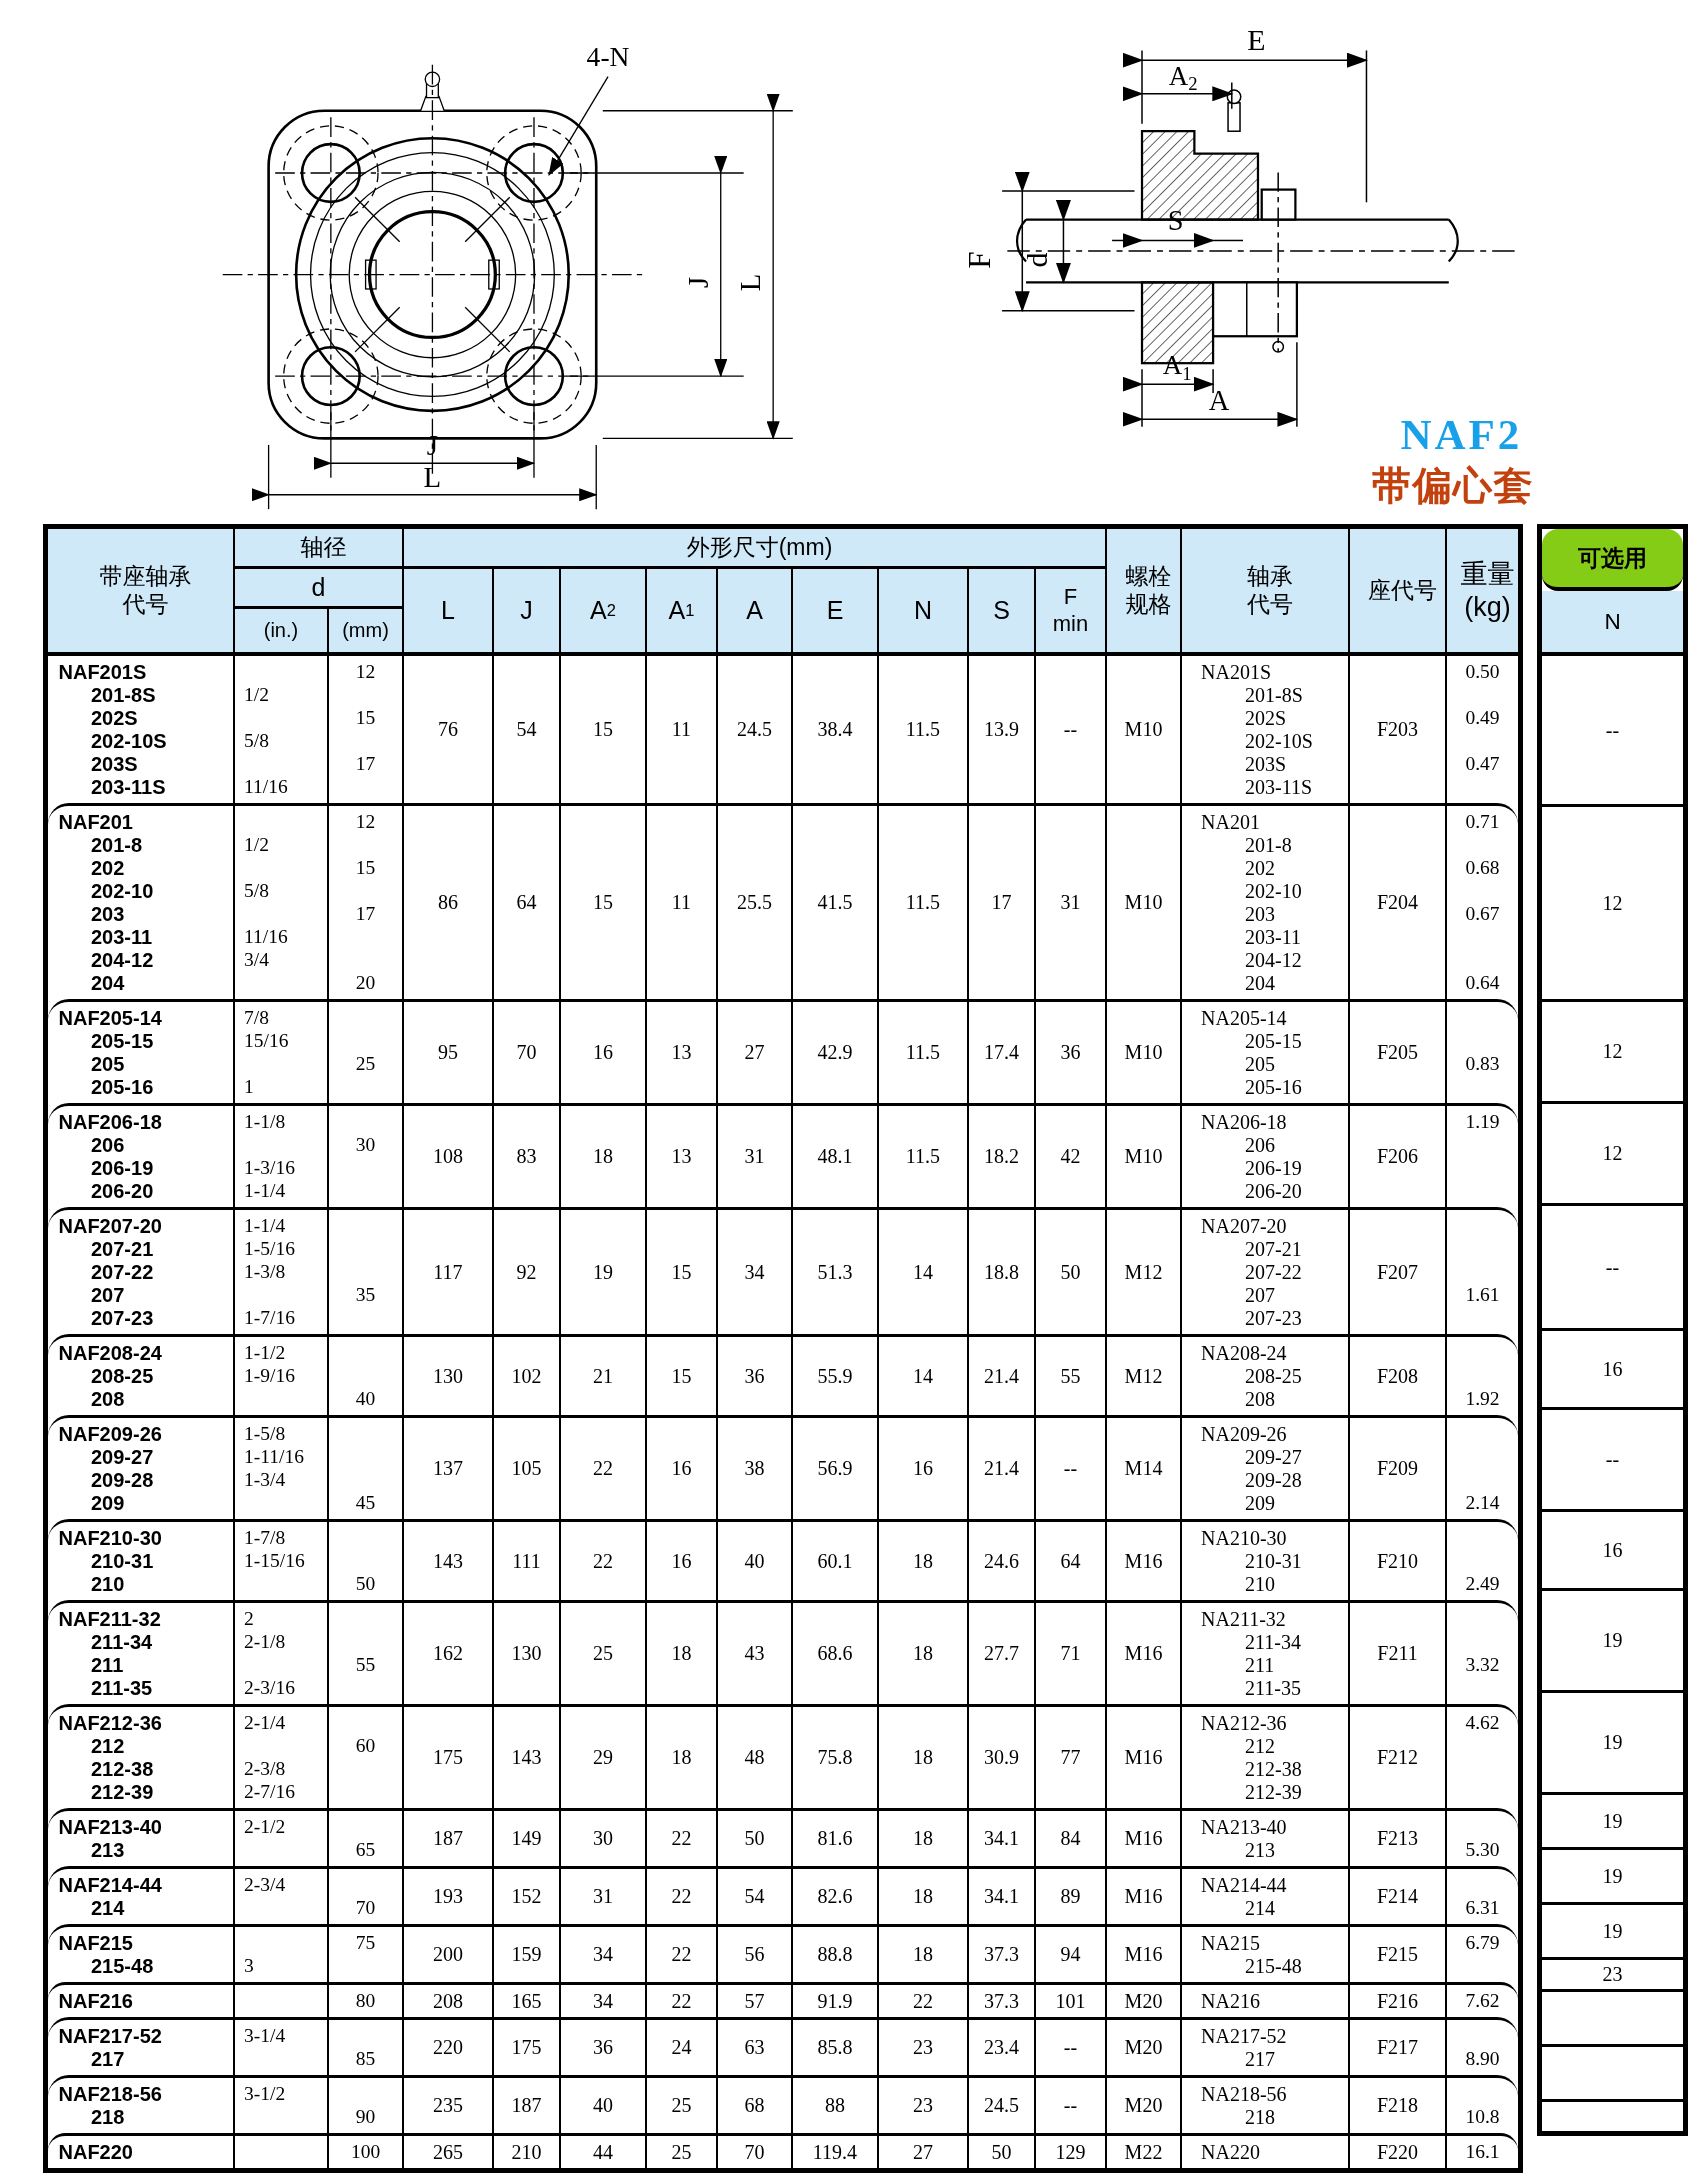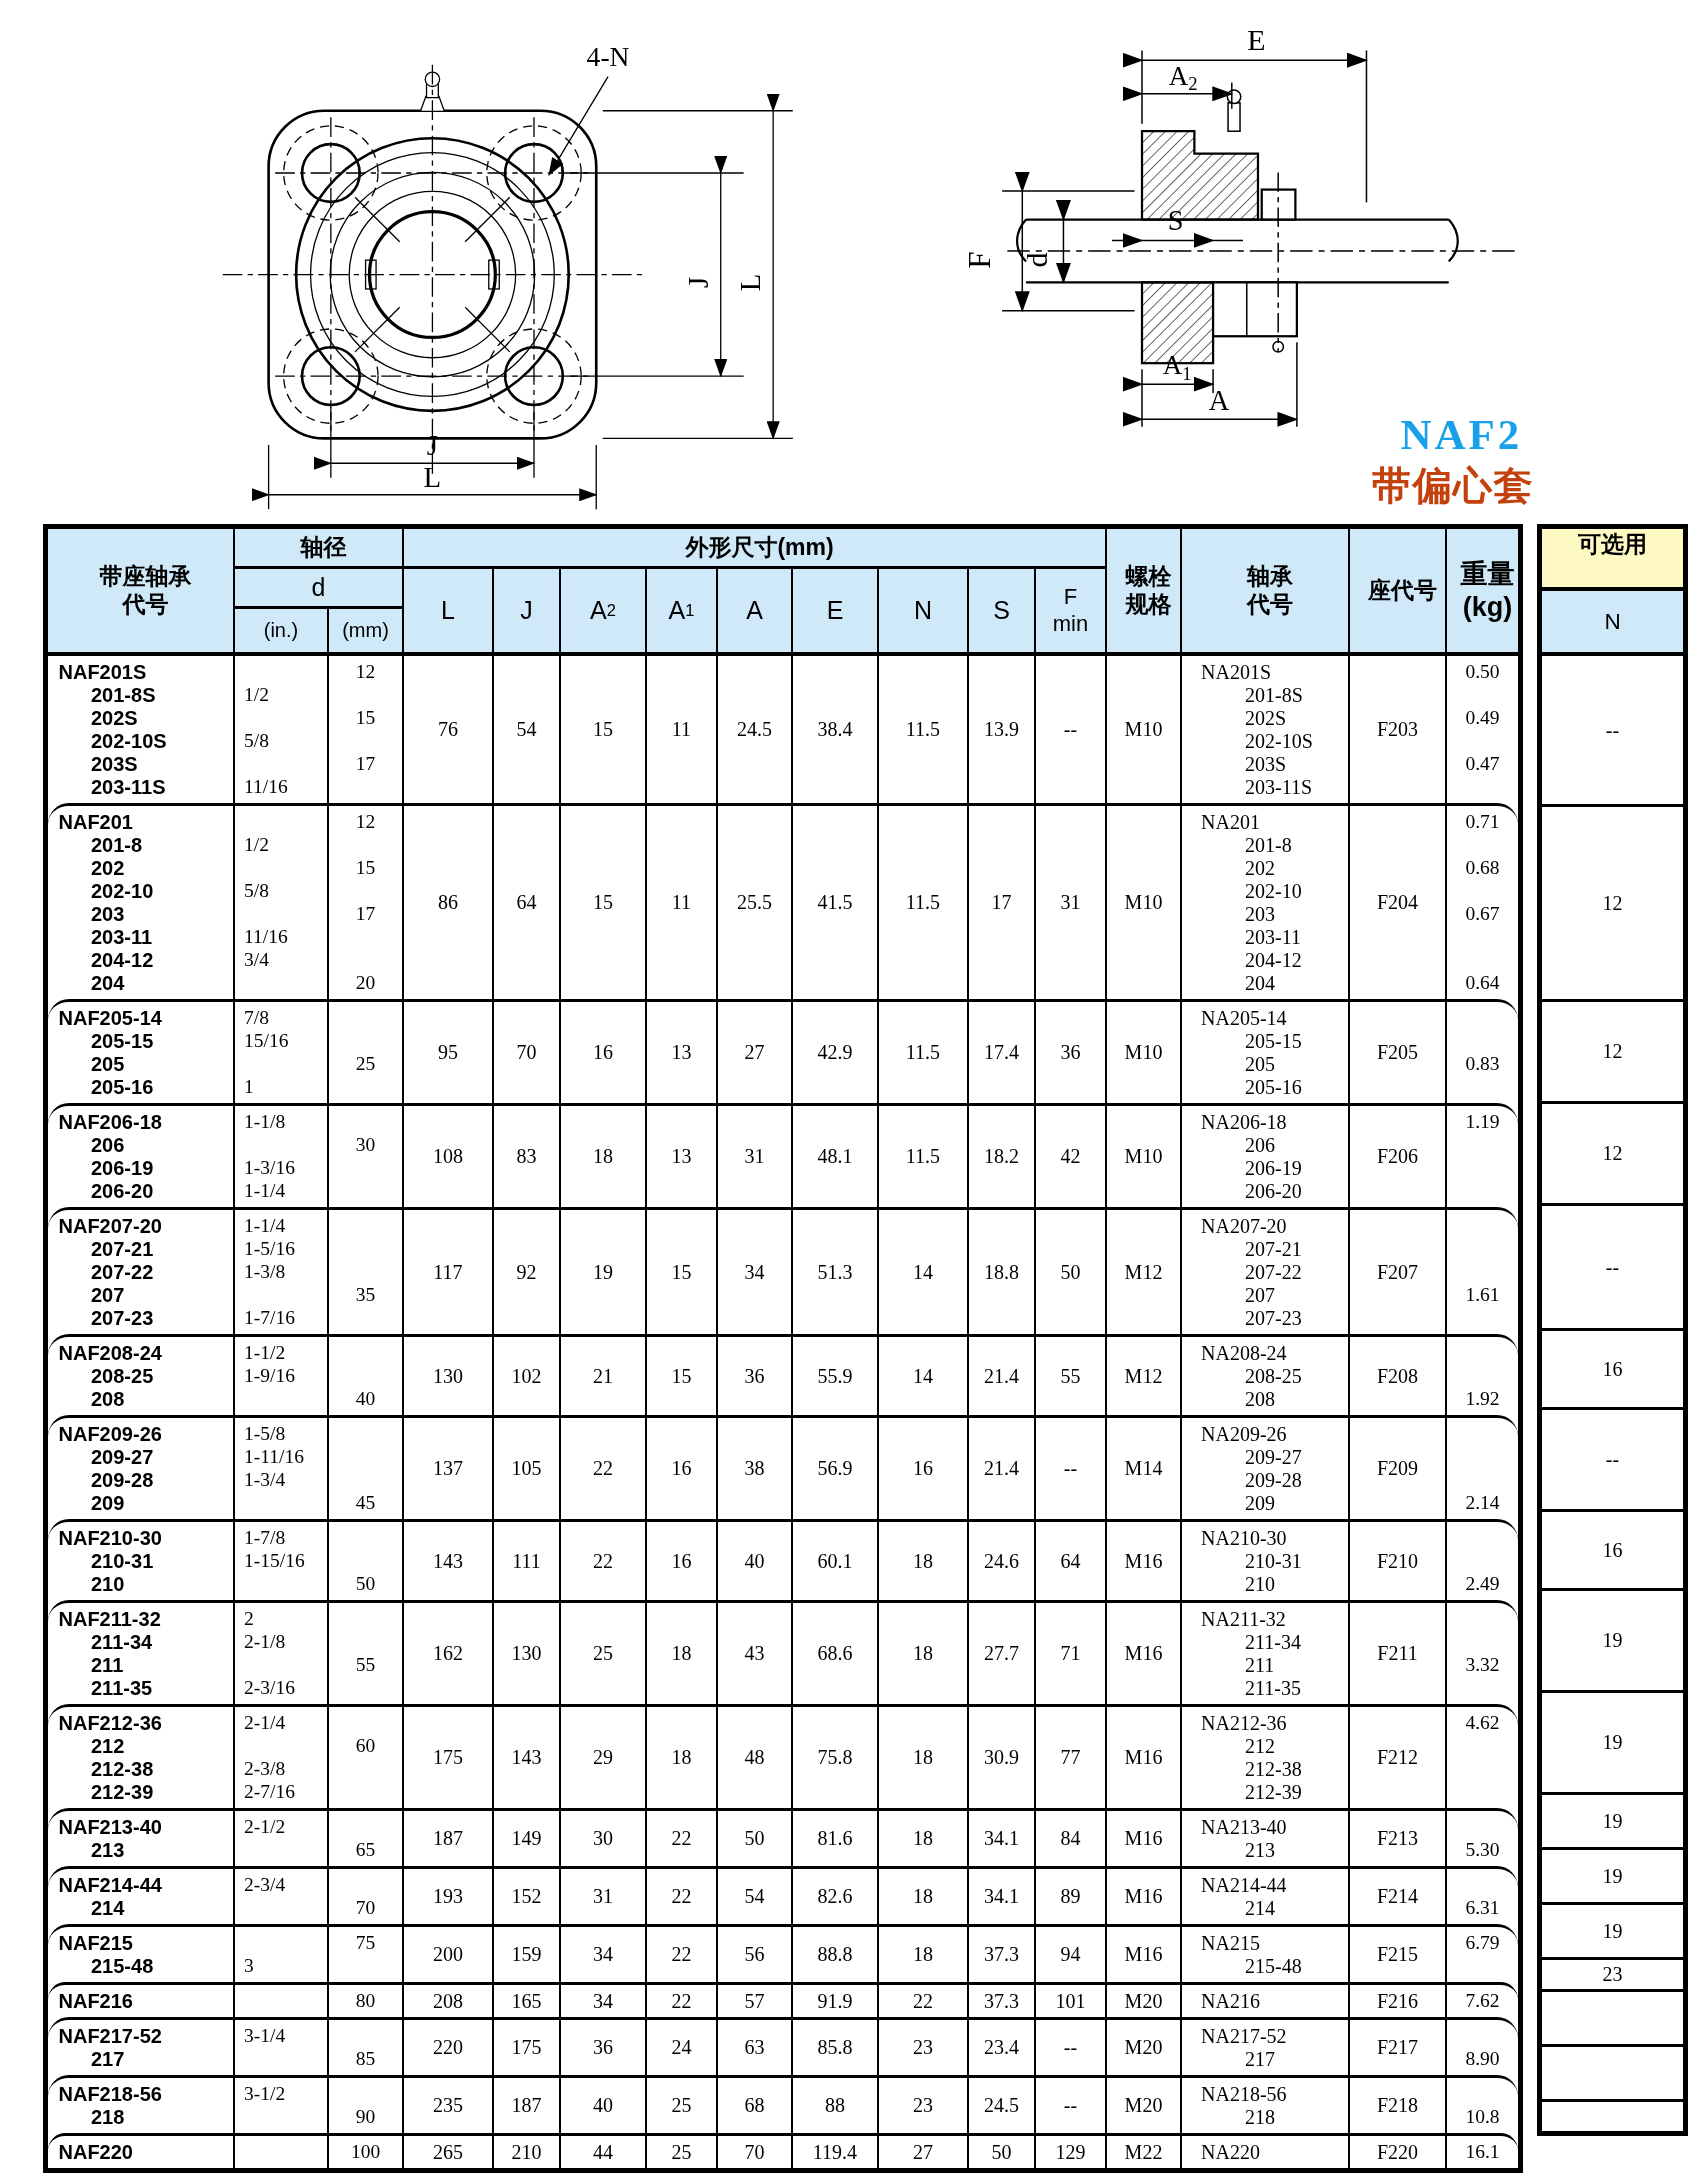--- a/index.html
+++ b/index.html
@@ -11,21 +11,21 @@
   
   .series{left:1340px;top:410px;text-align:left;line-height:1.05;margin-left:32px;}
   .series .big{font:bold 43px "Liberation Serif",serif;letter-spacing:3px;padding-left:28.4px;}
   .series .sub{font:bold 39px "Liberation Sans",sans-serif;letter-spacing:1.5px;}
   
   .mtable{left:43px;top:524px;border:5.2px solid #000;background:#fff;}
   .thead{display:grid;
     grid-template-columns:187px 94px 75px 90px 67px 86px 71px 75px 86px 90px 67px 71px 75px 168px 97px 71px;
     grid-template-rows:40px 40px 43px;background:#cfe9f8;border-bottom:4.5px solid #000;}
   .h{display:flex;align-items:center;justify-content:center;box-sizing:border-box;font-size:22.5px;}
-  .cn{font-weight:bold;font-size:23px;padding-left:10px;}
+  .cn{font-weight:normal;font-size:23px;padding-left:10px;}
   .vr{border-right:2.2px solid #000;}
   .hb{border-bottom:3.7px solid #000;}
   .pre{white-space:pre-line;text-align:center;line-height:1.2;}
   .collet{font-size:25px;font-family:"Liberation Sans",sans-serif;}
   .collet sub{font-size:16.5px;}
   .unit{font-size:20px;}
   
   .trow{display:grid;
     grid-template-columns:187px 94px 75px 90px 67px 86px 71px 75px 86px 90px 67px 71px 75px 168px 97px 71px;border-radius:21px;}
   .trow + .trow{border-top:3.7px solid #000;}
@@ -36,21 +36,21 @@
   .c-code .line{font:bold 20px "Liberation Sans",sans-serif;padding-left:10.5px;}
   .c-code .line.cont{padding-left:43px;}
   .c-in .line{font:19.5px "Liberation Serif",serif;padding-left:9px;}
   .c-mm .line{font:19.5px "Liberation Serif",serif;text-align:center;}
   .c-brg .line{font:20px "Liberation Serif",serif;padding-left:19px;}
   .c-brg .line.cont{padding-left:63px;}
   .c-wt .line{font:19.5px "Liberation Serif",serif;text-align:center;}
   .vcell{display:flex;align-items:center;justify-content:center;font:20px "Liberation Serif",serif;}
   
   .otable{left:1537px;top:524px;border:5.2px solid #000;background:#fff;width:141px;}
-  .ohead{height:58px;border-bottom:4.5px solid #000;background:#fef9c3;display:flex;align-items:flex-start;justify-content:center;font:bold 23px "Liberation Sans",sans-serif;}
+  .ohead{height:58px;border-bottom:4.5px solid #000;background:#84cc16;display:flex;align-items:center;justify-content:center;font:bold 23px "Liberation Sans",sans-serif;border-radius:16px;}
   .ohead2{height:61px;border-bottom:4.5px solid #000;background:#cfe9f8;display:flex;align-items:center;justify-content:center;font:22.5px "Liberation Sans",sans-serif;}
   .orow{display:flex;align-items:center;justify-content:center;font:20px "Liberation Serif",serif;box-sizing:border-box;}
   .orow + .orow{border-top:3.7px solid #000;}
 </style>
 </head>
 <body>
 
 <svg class="abs" style="left:138px;top:18.7px" width="733" height="498" viewBox="0 0 980 760">
   <defs>
     <marker id="ar" markerWidth="14" markerHeight="10" refX="13" refY="5" orient="auto">

